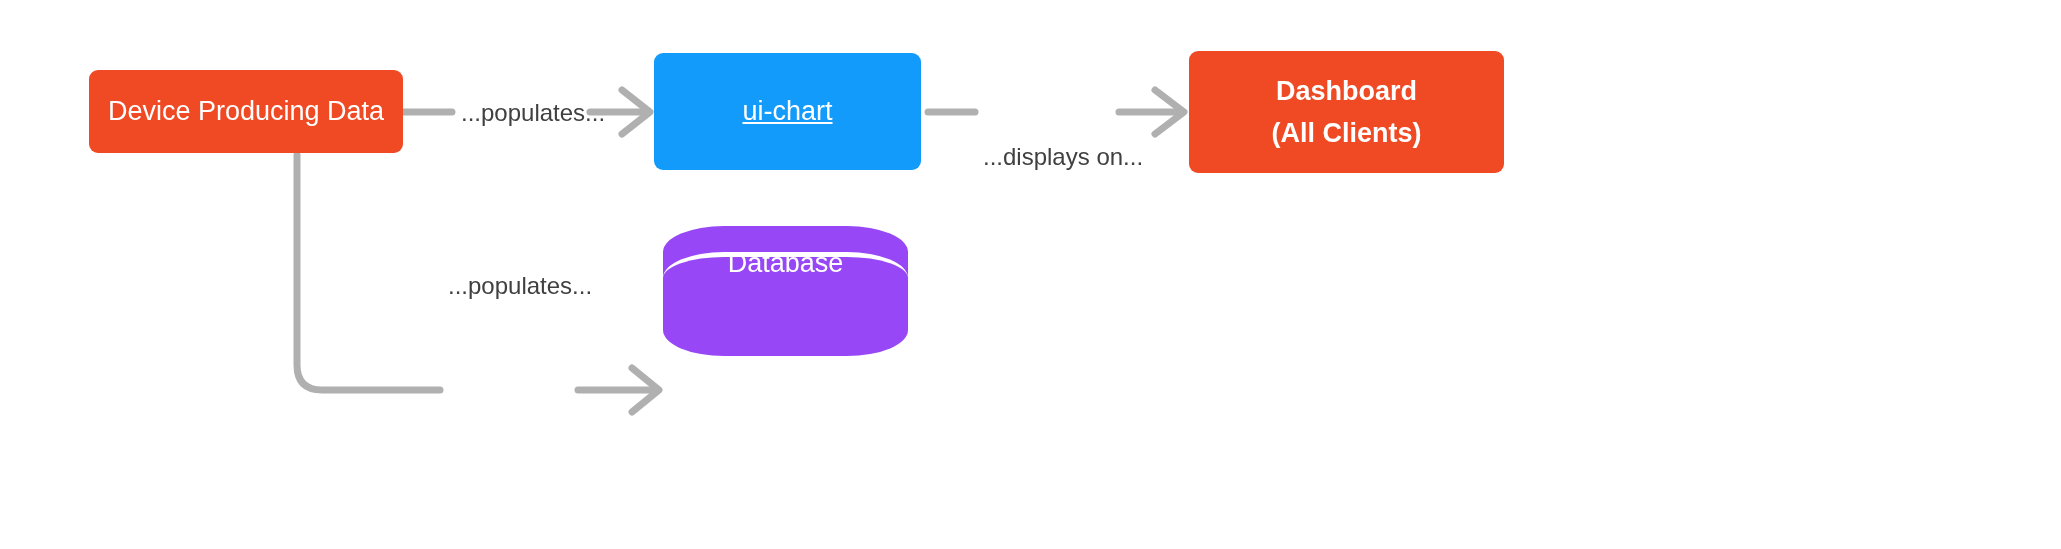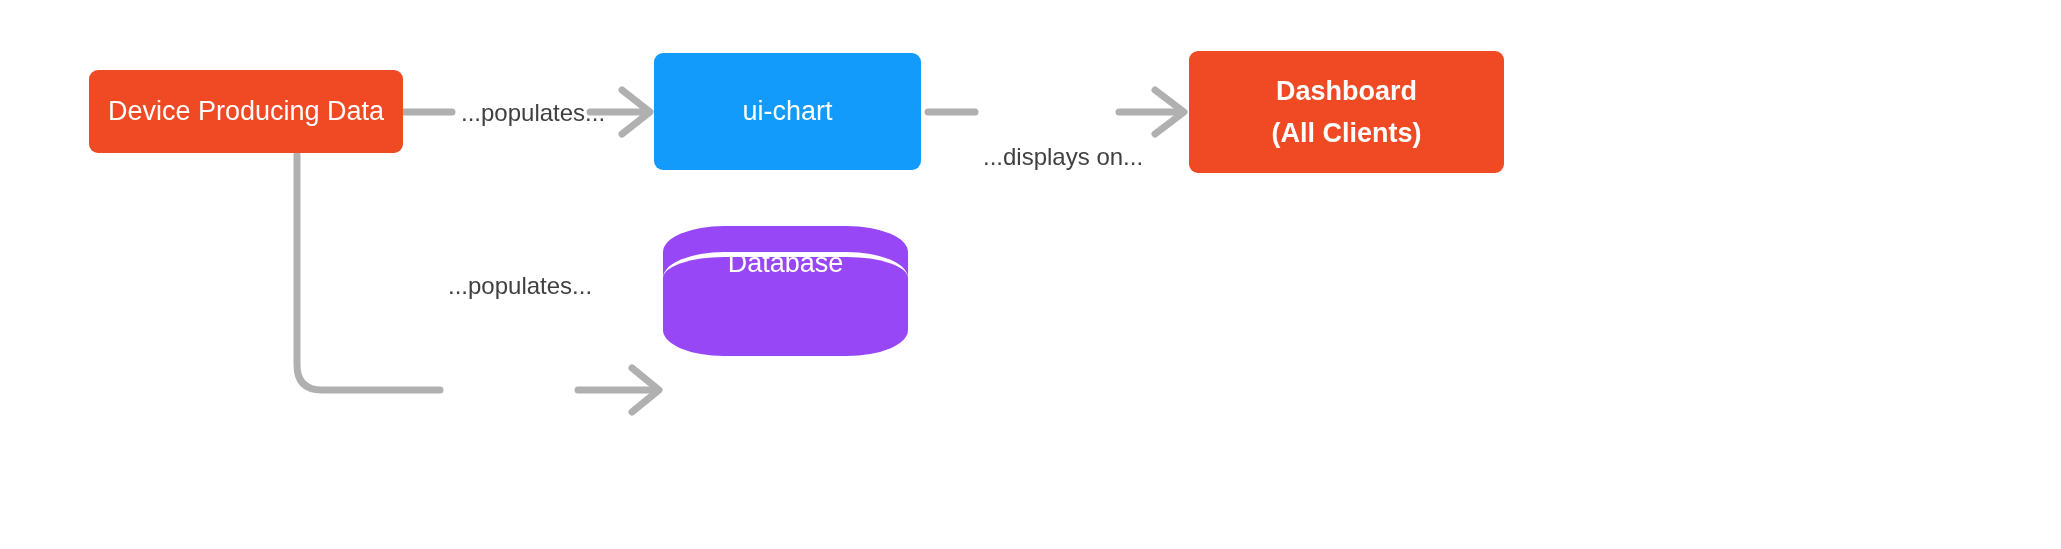--- a/index.html
+++ b/index.html
@@ -52,20 +52,21 @@
     margin-left: 22px;
   }
 
   #node-uichart {
     left: 654px;
     top: 53px;
     width: 267px;
     height: 117px;
     background: #139BFB;
     font-size: 27px;
+    text-decoration: underline;
   }
 
   #node-dashboard {
     left: 1189px;
     top: 51px;
     width: 315px;
     height: 122px;
     background: #F04A25;
     font-size: 27px;
   }

